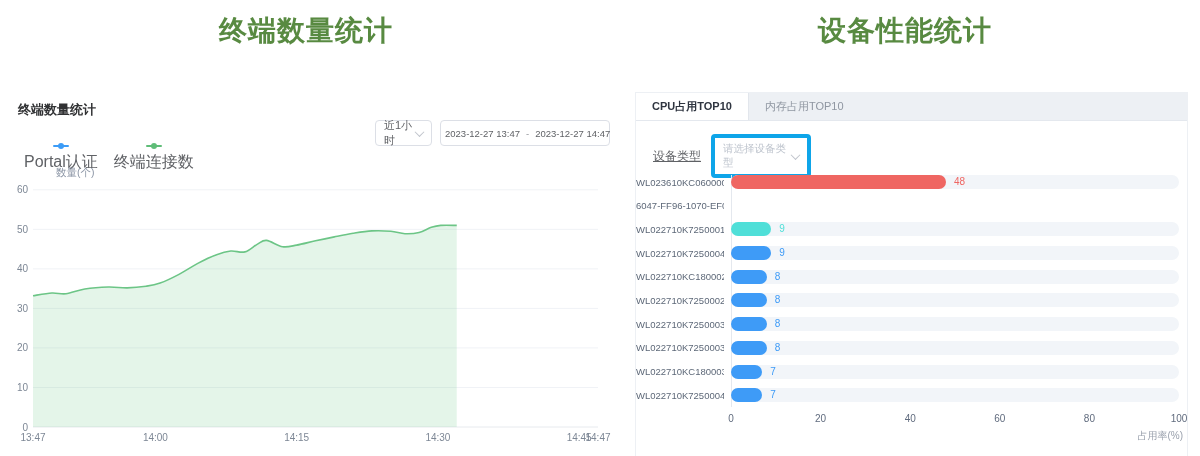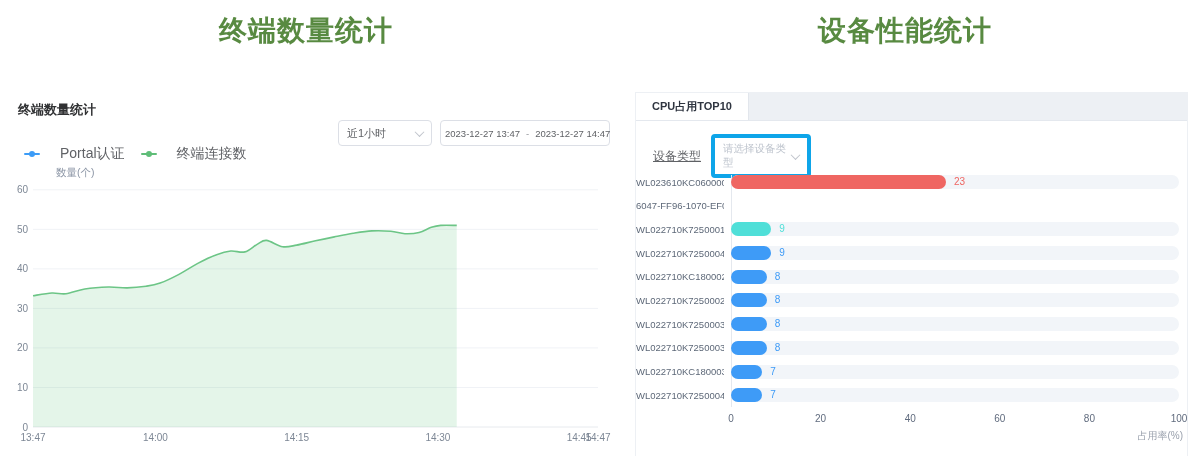--- a/index.html
+++ b/index.html
@@ -12,34 +12,34 @@
     font-size:28px;font-weight:bold;color:#588a41;letter-spacing:1px;
   }
   #title-left{left:0;width:612px;}
   #title-right{left:612px;width:586px;}
 
   
   .left-panel{position:absolute;left:18px;top:96px;width:592px;height:356px;}
   .panel-header{padding-top:5px;font-size:13px;font-weight:bold;color:#303133;}
   .controls{position:absolute;top:24px;right:0;display:flex;gap:8px;align-items:center;}
   .select-box{
-    width:94px;height:26px;box-sizing:border-box;border:1px solid #dcdfe6;border-radius:4px;
+    width:57px;height:26px;box-sizing:border-box;border:1px solid #dcdfe6;border-radius:4px;
     display:flex;align-items:center;justify-content:space-between;padding:0 8px;
     font-size:11px;color:#606266;background:#fff;cursor:pointer;
   }
   .chev{width:6px;height:6px;border-right:1.3px solid #c0c4cc;border-bottom:1.3px solid #c0c4cc;
     transform:rotate(45deg) translate(-1px,-1px);flex:none;}
   .date-box{
     width:170px;height:26px;box-sizing:border-box;border:1px solid #dcdfe6;border-radius:4px;
     display:flex;align-items:center;gap:4px;padding:0 0;background:#fff;cursor:pointer;
     font-size:9.5px;color:#606266;white-space:nowrap;
   }
   .date-box .sep{color:#909399;padding:0 2px;}
   .legend{position:absolute;top:49px;left:6px;display:flex;gap:16px;align-items:center;}
-  .legend-item{display:flex;align-items:center;gap:20px;font-size:14px;color:#606266;cursor:pointer;}
+  .legend-item{display:flex;align-items:center;gap:5px;font-size:16px;color:#606266;cursor:pointer;flex-direction:column;}
   .lg-line{width:16px;height:2px;border-radius:1px;position:relative;flex:none;}
   .lg-dot{position:absolute;left:5px;top:-2px;width:6px;height:6px;border-radius:50%;}
   #line-chart{position:absolute;left:0;top:64px;overflow:visible;}
 
   
   .right-panel{
     position:absolute;left:635px;top:92px;width:553px;height:384px;
     box-sizing:border-box;border:1px solid #edf0f4;background:#fff;
   }
   .tabs{display:flex;height:27px;background:#edf0f4;border-bottom:1px solid #e4e8ee;}
@@ -126,37 +126,38 @@
       <text x="561.1666666666666" y="281" text-anchor="middle" font-size="10" fill="#7d8795">14:45</text>
       <text x="580" y="281" text-anchor="middle" font-size="10" fill="#7d8795">14:47</text>
       <path d="M15,135.75044C18.13888888888889,135.28922166666666,28.34027777777777,133.31257166666668,33.83333333333333,132.98313000000002C39.326388888888886,132.65368833333335,42.46527777777778,134.43267333333333,47.958333333333336,133.77379C53.45138888888889,133.11490666666666,59.72916666666666,130.14993166666667,66.79166666666666,129.02983C73.85416666666666,127.90972833333333,83.27083333333333,127.250845,90.33333333333333,127.05318C97.39583333333333,126.855515,102.88888888888889,127.97561666666667,109.16666666666666,127.84384C115.44444444444443,127.71206333333333,122.50694444444444,127.05318,128,126.26252C133.49305555555554,125.47185999999999,136.63194444444446,125.07653000000002,142.125,123.09988000000001C147.61805555555554,121.12323,154.68055555555557,117.69703666666665,160.95833333333334,114.40261999999998C167.23611111111111,111.10820333333332,173.5138888888889,106.62779666666667,179.79166666666669,103.33338C186.06944444444446,100.03896333333334,193.13194444444446,96.67865833333335,198.625,94.63612C204.11805555555554,92.59358166666667,208.04166666666666,91.53936833333333,212.75,91.07815C217.45833333333334,90.61693166666666,222.48055555555555,92.98891166666667,226.875,91.86881C231.26944444444445,90.74870833333333,235.50694444444446,86.26830166666667,239.11666666666667,84.35754C242.7263888888889,82.44677833333333,244.29583333333335,80.00890999999999,248.53333333333333,80.40423999999999C252.77083333333331,80.79956999999999,259.5194444444444,85.93885999999998,264.54166666666663,86.72951999999998C269.56388888888887,87.52017999999998,273.17361111111114,86.136525,278.6666666666667,85.1482C284.15972222222223,84.159875,291.22222222222223,82.183225,297.5,80.79956999999999C303.77777777777777,79.41591499999998,310.05555555555554,78.09814833333334,316.3333333333333,76.84627C322.6111111111111,75.59439166666667,328.8888888888889,74.276625,335.1666666666667,73.28829999999999C341.44444444444446,72.29997499999999,347.72222222222223,71.24576166666665,354,70.91631999999998C360.27777777777777,70.58687833333332,367.34027777777777,70.85043166666665,372.8333333333333,71.31164999999999C378.32638888888886,71.77286833333332,382.25,73.485965,386.9583333333333,73.68363C391.66666666666663,73.881295,396.68888888888887,73.55185333333333,401.0833333333333,72.49763999999999C405.47777777777776,71.44342666666665,409.71527777777777,68.54434,413.325,67.35835C416.9347222222222,66.17236,418.5041666666666,65.71114166666666,422.7416666666666,65.3817C426.97916666666663,65.05225833333333,436.08194444444445,65.3817,438.75,65.3817L438.75,267L15,267Z" fill="rgba(108,197,134,0.18)" stroke="none"></path>
       <path d="M15,135.75044C18.13888888888889,135.28922166666666,28.34027777777777,133.31257166666668,33.83333333333333,132.98313000000002C39.326388888888886,132.65368833333335,42.46527777777778,134.43267333333333,47.958333333333336,133.77379C53.45138888888889,133.11490666666666,59.72916666666666,130.14993166666667,66.79166666666666,129.02983C73.85416666666666,127.90972833333333,83.27083333333333,127.250845,90.33333333333333,127.05318C97.39583333333333,126.855515,102.88888888888889,127.97561666666667,109.16666666666666,127.84384C115.44444444444443,127.71206333333333,122.50694444444444,127.05318,128,126.26252C133.49305555555554,125.47185999999999,136.63194444444446,125.07653000000002,142.125,123.09988000000001C147.61805555555554,121.12323,154.68055555555557,117.69703666666665,160.95833333333334,114.40261999999998C167.23611111111111,111.10820333333332,173.5138888888889,106.62779666666667,179.79166666666669,103.33338C186.06944444444446,100.03896333333334,193.13194444444446,96.67865833333335,198.625,94.63612C204.11805555555554,92.59358166666667,208.04166666666666,91.53936833333333,212.75,91.07815C217.45833333333334,90.61693166666666,222.48055555555555,92.98891166666667,226.875,91.86881C231.26944444444445,90.74870833333333,235.50694444444446,86.26830166666667,239.11666666666667,84.35754C242.7263888888889,82.44677833333333,244.29583333333335,80.00890999999999,248.53333333333333,80.40423999999999C252.77083333333331,80.79956999999999,259.5194444444444,85.93885999999998,264.54166666666663,86.72951999999998C269.56388888888887,87.52017999999998,273.17361111111114,86.136525,278.6666666666667,85.1482C284.15972222222223,84.159875,291.22222222222223,82.183225,297.5,80.79956999999999C303.77777777777777,79.41591499999998,310.05555555555554,78.09814833333334,316.3333333333333,76.84627C322.6111111111111,75.59439166666667,328.8888888888889,74.276625,335.1666666666667,73.28829999999999C341.44444444444446,72.29997499999999,347.72222222222223,71.24576166666665,354,70.91631999999998C360.27777777777777,70.58687833333332,367.34027777777777,70.85043166666665,372.8333333333333,71.31164999999999C378.32638888888886,71.77286833333332,382.25,73.485965,386.9583333333333,73.68363C391.66666666666663,73.881295,396.68888888888887,73.55185333333333,401.0833333333333,72.49763999999999C405.47777777777776,71.44342666666665,409.71527777777777,68.54434,413.325,67.35835C416.9347222222222,66.17236,418.5041666666666,65.71114166666666,422.7416666666666,65.3817C426.97916666666663,65.05225833333333,436.08194444444445,65.3817,438.75,65.3817" fill="none" stroke="#6cc586" stroke-width="1.6"></path>
     </svg>
 </section>
 
 <section class="right-panel">
   <div class="tabs">
       <div class="tab active">CPU占用TOP10</div>
+      <div class="tab">内存占用TOP10</div>
     </div>
 
   <div class="filter-row">
     <span class="filter-label">设备类型</span>
     <div class="filter-select">
       <span>请选择设备类型</span>
       <span class="chev"></span>
     </div>
   </div>
 
   <div class="bar-axis-line"></div>
   <div class="bars">
       <div class="bar-row">
         <span class="bar-label">WL023610KC06000043</span>
         <div class="bar-track" style="background: rgb(242, 245, 249);">
           <div class="bar-fill" style="width: 48%; background: rgb(239, 102, 98);"></div>
-          <span class="bar-value" style="left: calc(48% + 8px); color: rgb(239, 102, 98);">23</span>
+          <span class="bar-value" style="left: calc(48% + 8px); color: rgb(239, 102, 98);">48</span>
         </div>
       </div>
       <div class="bar-row">
         <span class="bar-label">6047-FF96-1070-EF0A</span>
       </div>
       <div class="bar-row">
         <span class="bar-label">WL022710K725000102</span>
         <div class="bar-track" style="background: rgb(242, 245, 249);">
           <div class="bar-fill" style="width: 9%; background: rgb(79, 223, 216);"></div>
           <span class="bar-value" style="left: calc(9% + 8px); color: rgb(79, 223, 216);">9</span>

